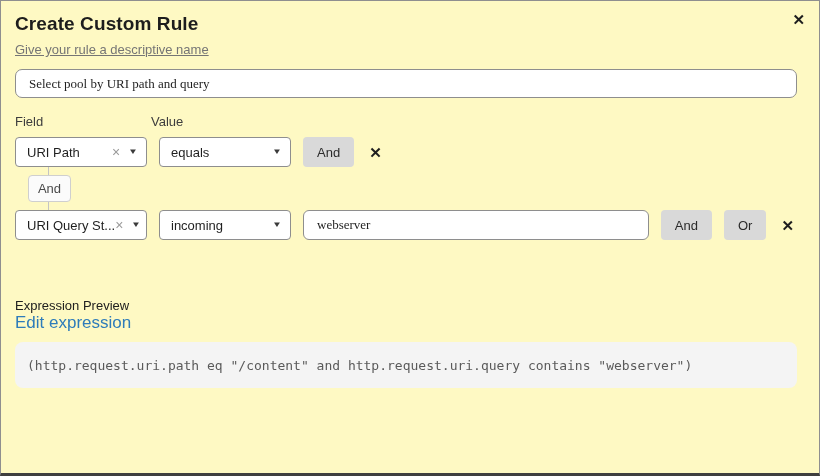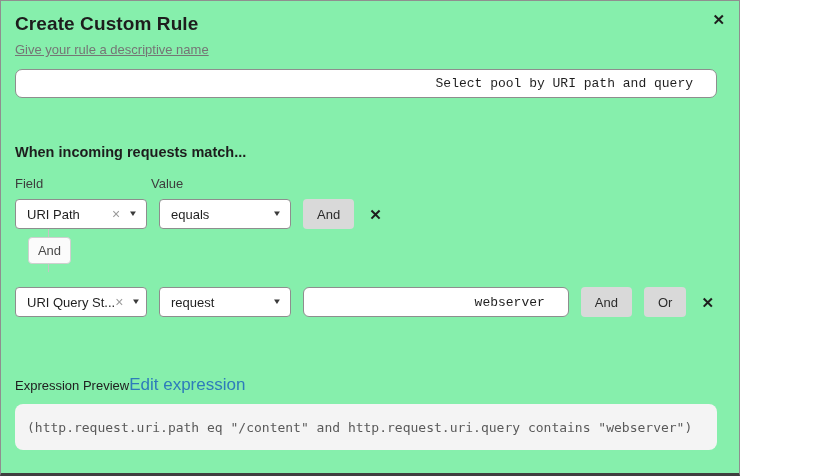--- a/index.html
+++ b/index.html
@@ -1,23 +1,23 @@
 <!DOCTYPE html>
 <html><head>
 <meta charset="utf-8">
 <style>
   * { box-sizing: border-box; }
   html, body { margin: 0; padding: 0; background: #fff; }
   body { font-family: "Liberation Sans", sans-serif; color: #202020; }
 
   .dialog {
     position: relative;
-    width: 740px;
+    width: 820px;
     height: 476px;
-    background: #86efac;
+    background: #fef9c3;
     border: 1px solid #8f8f8f;
     border-bottom: 3px solid #3f3f3f;
     padding: 12px 22px 0 14px;
     overflow: hidden;
   }
 
   
   .dialog-title {
     margin: 0;
     font-size: 19px;
@@ -51,27 +51,26 @@
     color: #757575;
     text-decoration: underline;
   }
   .text-input {
     display: block;
     width: 100%;
     height: 29px;
     margin-top: 12px;
     border: 1px solid #8e8e8e;
     border-radius: 7px;
-    padding: 0 23px;
-    font-family: Liberation Mono, monospace;
+    padding: 0 13px;
+    font-family: Liberation Serif, serif;
     font-size: 13px;
     color: #1f1f1f;
     background: #fff;
     outline: none;
-    text-align: right;
   }
 
   
   .match-heading {
     margin: 46px 0 0 0;
     font-size: 14.5px;
     font-weight: 700;
     color: #1d1d1d;
   }
   .col-labels {
@@ -148,22 +147,24 @@
     display: flex;
     align-items: center;
     justify-content: center;
     font-size: 13px;
     color: #4a4a4a;
   }
 
   
   .expr-header {
     display: flex;
+    justify-content: space-between;
     align-items: baseline;
     margin-top: 58px;
+    flex-direction: column;
   }
   .expr-label { font-size: 13px; color: #202020; }
   .edit-link {
     font-size: 17px;
     color: #2e7cba;
     text-decoration: none;
     cursor: pointer;
   }
   .code-block {
     margin-top: 9px;
@@ -183,21 +184,20 @@
 <div class="dialog">
 
   <h1 class="dialog-title">Create Custom Rule</h1>
   <button class="close-btn">✕</button>
 
   <div>
     <div class="helper-text">Give your rule a descriptive name</div>
     <input class="text-input" type="text" value="Select pool by URI path and query" style="">
   </div>
 
-  <h2 class="match-heading">When incoming requests match...</h2>
 
   <div class="col-labels">
     <div class="w-field">Field</div>
     <div>Value</div>
   </div>
 
   <div class="rule-row">
     <div class="select-box w-field">
       <span>URI Path</span>
       <span class="select-icons">
@@ -212,30 +212,30 @@
     <button class="gray-btn">And</button>
     <button class="remove-btn">✕</button>
   </div>
 
   <div class="connector">
     <div class="vline"></div>
     <div class="and-badge">And</div>
     <div class="vline"></div>
   </div>
 
-  <div class="rule-row" style="margin-top:15px;">
+  <div class="rule-row" style="margin-top:0;">
     <div class="select-box w-field">
       <span>URI Query St...</span>
       <span class="select-icons">
         <span class="clear-x">×</span>
         <span class="caret">▼</span>
       </span>
     </div>
     <div class="select-box w-op">
-      <span>request</span>
+      <span>incoming</span>
       <span class="caret">▼</span>
     </div>
     <input class="text-input value-input" type="text" value="webserver" style="">
     <button class="gray-btn">And</button>
     <button class="gray-btn">Or</button>
     <button class="remove-btn">✕</button>
   </div>
 
   <div class="expr-header">
     <div class="expr-label">Expression Preview</div>

